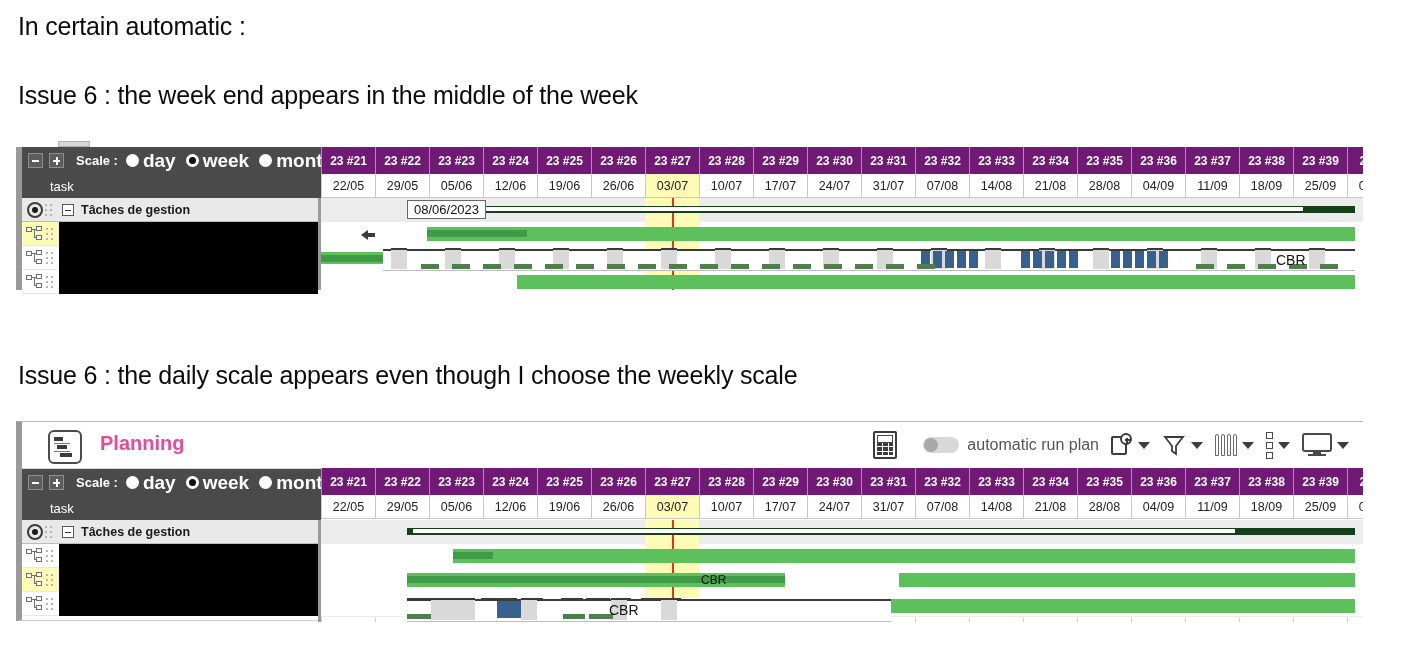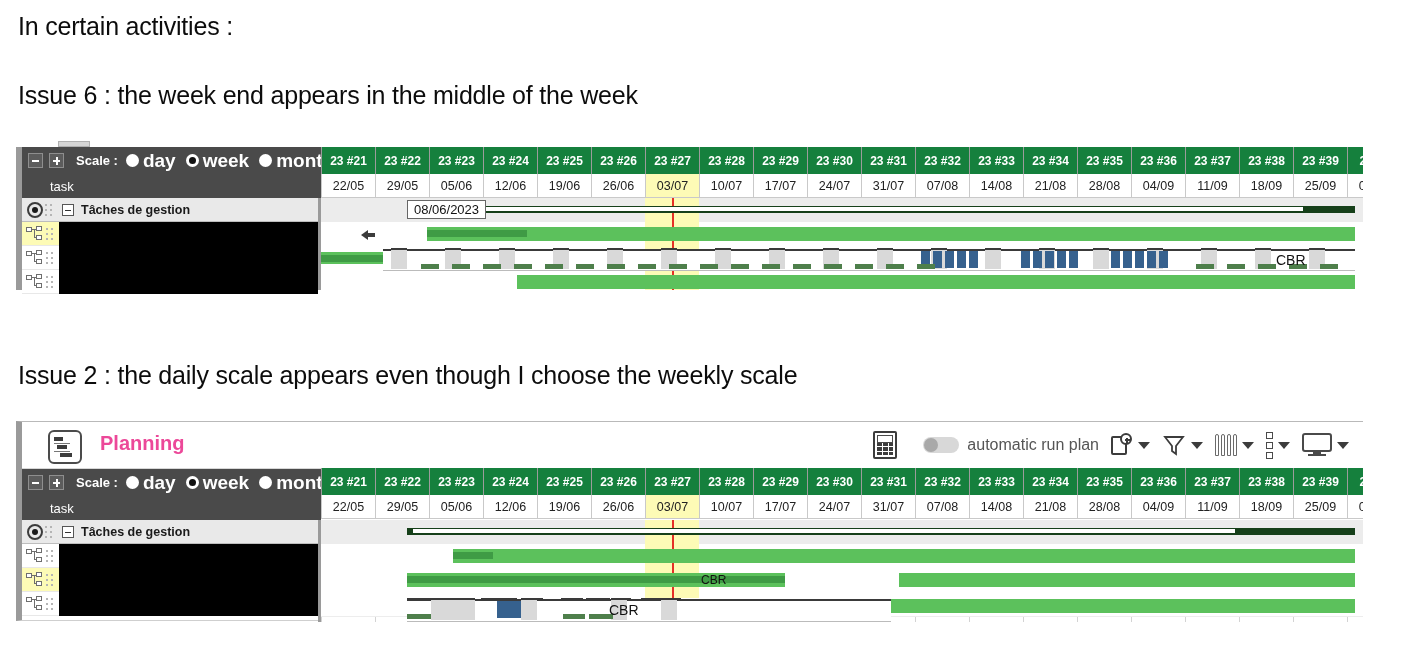--- a/index.html
+++ b/index.html
@@ -69,21 +69,21 @@
   .sq-btn.plus::after{content:"";position:absolute;left:6px;top:3px;width:2px;height:8px;background:#ffffff;}
   .scale-lbl{color:#ffffff;font-size:13px;font-weight:bold;margin-left:12px;white-space:nowrap;}
   .radio-grp{display:flex;align-items:center;margin-left:8px;}
   .radio{display:flex;align-items:center;margin-right:10px;white-space:nowrap;}
   .radio .dot{width:13px;height:13px;border-radius:50%;background:#ffffff;margin-right:4px;position:relative;flex:0 0 auto;}
   .radio.on .dot::after{content:"";position:absolute;left:3px;top:3px;width:7px;height:7px;border-radius:50%;background:#111;}
   .radio span{color:#ffffff;font-size:19px;font-weight:bold;}
 
   
   .hdr-weeks{position:absolute;left:299px;top:0;right:0;height:27px;display:flex;overflow:hidden;}
-  .hdr-weeks .wk{flex:0 0 54px;height:27px;background:#15803d;border-left:1px solid #9c9c9c;
+  .hdr-weeks .wk{flex:0 0 54px;height:27px;background:#701a75;border-left:1px solid #9c9c9c;
       color:#ffffff;font-size:12px;font-weight:bold;display:flex;align-items:center;justify-content:center;box-sizing:border-box;}
   .hdr-dates{position:absolute;left:299px;top:27px;right:0;height:24px;display:flex;overflow:hidden;background:#fff;}
   .hdr-dates .dt{flex:0 0 54px;height:24px;border-left:1px solid #c9c9c9;border-bottom:1px solid #c9c9c9;
       color:#222;font-size:12.5px;display:flex;align-items:center;justify-content:center;box-sizing:border-box;background:#ffffff;}
   .hdr-dates .dt.today{background:#fdfbb6;}
 
   
   .taskhdr{position:relative;height:24px;background:#4a4a4a;width:299px;display:flex;align-items:center;}
   .taskhdr span{color:#ffffff;font-size:13px;margin-left:28px;}
 
@@ -149,23 +149,23 @@
   .cbr{position:absolute;font-size:14px;color:#111;}
   .cbr.small{font-size:12px;}
   .tooltip{position:absolute;background:#ffffff;border:1px solid #666;font-size:13px;
      padding:1px 6px;color:#111;white-space:nowrap;}
   .left-sep{position:absolute;left:296px;top:0;bottom:0;width:3px;background:#9a9a9a;z-index:4;}
   .topnub{position:absolute;left:36px;top:-6px;width:32px;height:6px;background:#d6d6d6;border:1px solid #b0b0b0;box-sizing:border-box;}
 </style>
 </head>
 <body>
 
-<div class="para" id="para-intro">In certain activities :</div>
+<div class="para" id="para-intro">In certain automatic :</div>
 <div class="para" id="para-issue1">Issue 6 : the week end appears in the middle of the week</div>
-<div class="para" id="para-issue2">Issue 2 : the daily scale appears even though I choose the weekly scale</div>
+<div class="para" id="para-issue2">Issue 6 : the daily scale appears even though I choose the weekly scale</div>
 
 <div class="gantt" id="gantt-1">
   <div class="topnub"></div>
 
   <div class="scalebar">
     <div class="sq-btn"></div>
     <div class="sq-btn plus"></div>
     <div class="scale-lbl">Scale :</div>
     <div class="radio-grp">
       <label class="radio">

